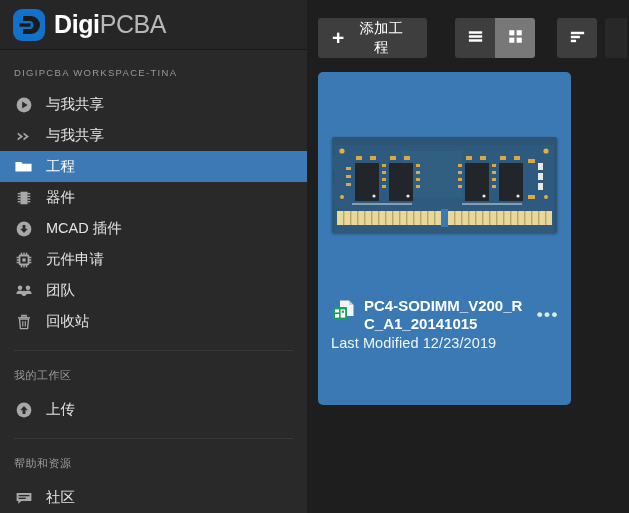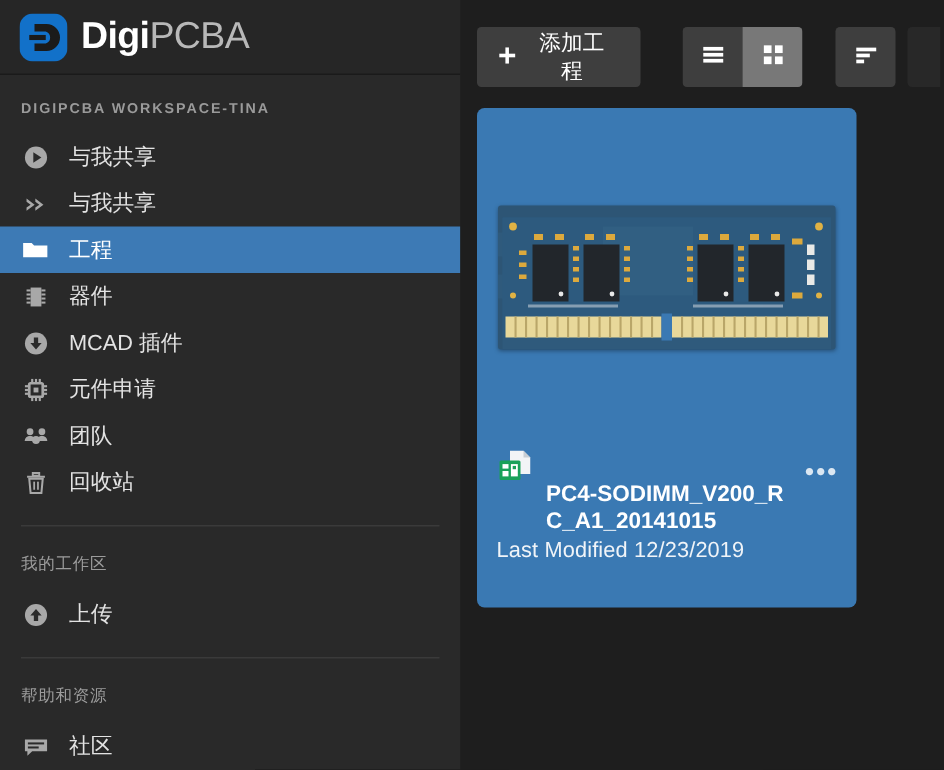--- a/index.html
+++ b/index.html
@@ -25,21 +25,21 @@
     border-bottom: 1px solid #1a1a1a;
     background: #262626;
   }
   .brand-logo { width: 32px; height: 32px; flex: 0 0 32px; }
   .brand-title { font-size: 25px; font-weight: bold; letter-spacing: -0.4px; line-height: 1; }
   .brand-title .t1 { color: #ffffff; }
   .brand-title .t2 { color: #b8b8b8; font-weight: normal; }
 
   .section-label {
     font-size: 9.5px; color: #9a9a9a; letter-spacing: 1.3px;
-    font-weight: bold; padding: 17px 0 11px 14px; text-transform: uppercase;
+    font-weight: normal; padding: 17px 0 11px 14px; text-transform: uppercase;
   }
   .section-label.cn { font-size: 11px; letter-spacing: 0.5px; font-weight: normal; color: #9c9c9c; }
 
   .nav-item {
     height: 32px; display: flex; align-items: center;
     padding-left: 14px; gap: 13px; cursor: pointer;
   }
   .nav-item.active { background: #3d7ab5; text-align: center; }
   .nav-icon { width: 19px; height: 19px; flex: 0 0 19px; display: flex; align-items: center; justify-content: center; }
   .nav-icon svg { display: block; }
@@ -99,21 +99,21 @@
     background: #2d5575; border-radius: 2px;
     box-shadow: 0 1px 3px rgba(0,0,0,0.35);
     overflow: hidden;
   }
 
   .card-meta { padding: 0 13px; position: relative; }
   .meta-row { display: flex; align-items: flex-start; gap: 8px; }
   .file-icon { width: 25px; height: 25px; flex: 0 0 25px; margin-top: 2px; }
   .card-title {
     font-size: 15px; font-weight: bold; color: #ffffff; line-height: 1.18;
-    word-break: break-all; max-width: 160px; margin-top: 24px;
+    word-break: break-all; max-width: 160px;
   }
   .dots {
     position: absolute; right: 12px; top: 9px;
     color: #dbe7f2; font-size: 17px; letter-spacing: 1.5px; line-height: 1;
     cursor: pointer; font-weight: bold;
   }
   .card-sub {
     font-size: 14.5px; color: #f0f4f8; padding: 3px 13px 0 13px;
     letter-spacing: 0.1px;
   }

